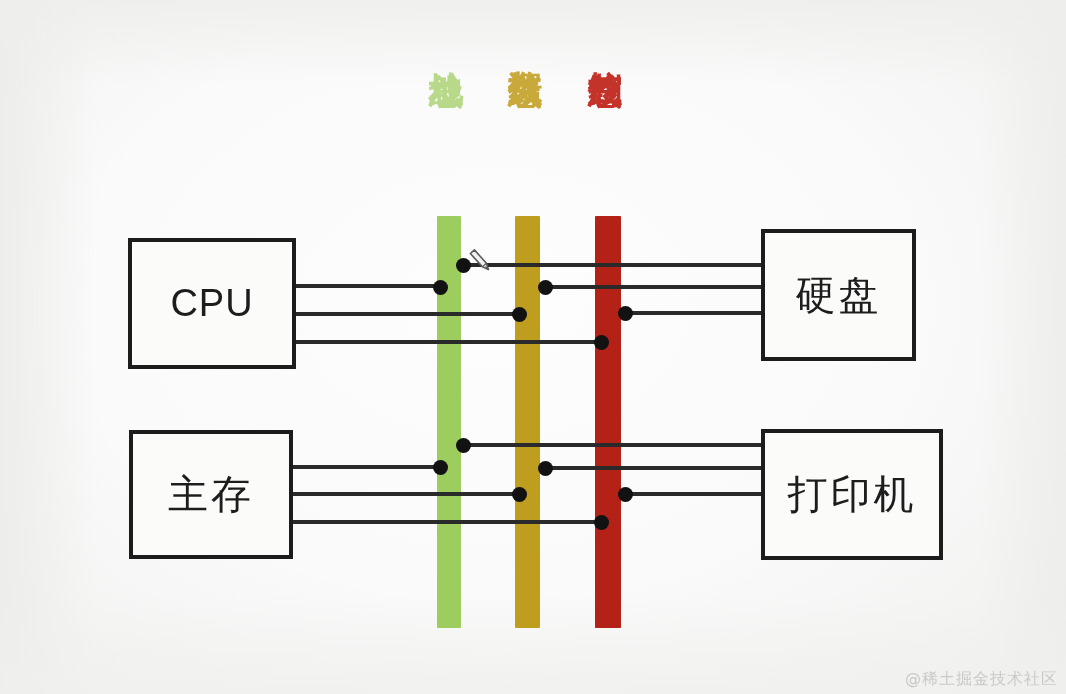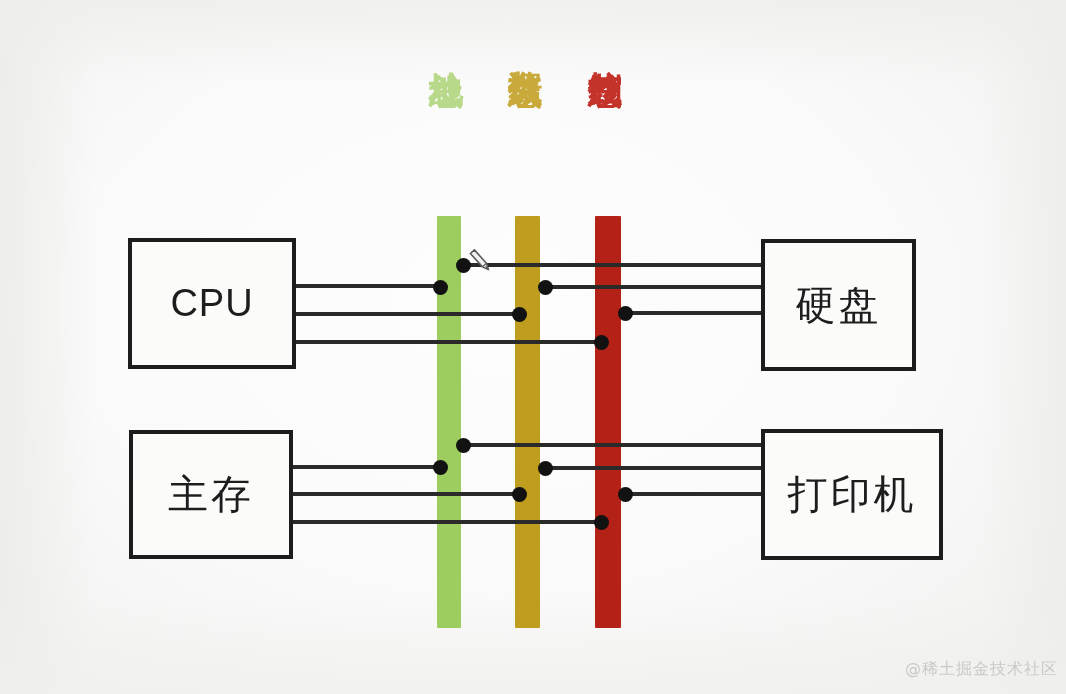--- a/index.html
+++ b/index.html
@@ -137,21 +137,21 @@
       <div class="wire" style="left: 293px; top: 520px; width: 315px;"></div>
       <div class="wire" style="left: 463px; top: 443px; width: 298px;"></div>
       <div class="wire" style="left: 545px; top: 466px; width: 216px;"></div>
       <div class="wire" style="left: 625px; top: 492px; width: 136px;"></div>
     </div>
 
   <div id="units">
       <div class="unit-box" style="left: 128px; top: 238px; width: 168px; height: 131px;">
         <span class="unit-label latin">CPU</span>
       </div>
-      <div class="unit-box" style="left: 761px; top: 239px; width: 155px; height: 132px;">
+      <div class="unit-box" style="left: 761px; top: 229px; width: 155px; height: 132px;">
         <span class="unit-label cjk">硬盘</span>
       </div>
       <div class="unit-box" style="left: 129px; top: 430px; width: 164px; height: 129px; text-align: right;">
         <span class="unit-label cjk">主存</span>
       </div>
       <div class="unit-box" style="left: 761px; top: 429px; width: 182px; height: 131px;">
         <span class="unit-label cjk">打印机</span>
       </div>
     </div>
 
@@ -173,15 +173,15 @@
   <div class="pen-cursor" id="pen-cursor" style="left: 460px; top: 243px;">
     <svg viewBox="0 0 40 40" width="40" height="40" aria-hidden="true">
       <g transform="rotate(-42 20 20)">
         <path d="M19.2 6.5 L24.6 6.5 L24.6 24.5 L21.9 30.5 L19.2 24.5 Z" fill="#f2f2f0" stroke="#5a5a5a" stroke-width="1.6" stroke-linejoin="round"></path>
         <path d="M19.2 24.5 L24.6 24.5" stroke="#5a5a5a" stroke-width="1.3"></path>
         <path d="M21.9 30.5 L21.9 26.2" stroke="#5a5a5a" stroke-width="1.2"></path>
       </g>
     </svg>
   </div>
 
-  <div class="watermark" style="right:18px; bottom:14px;margin-left:44px;">@稀土掘金技术社区</div>
+  <div class="watermark" style="right:18px; bottom:4px;margin-left:44px;">@稀土掘金技术社区</div>
 
 </div>
 
 </body></html>

